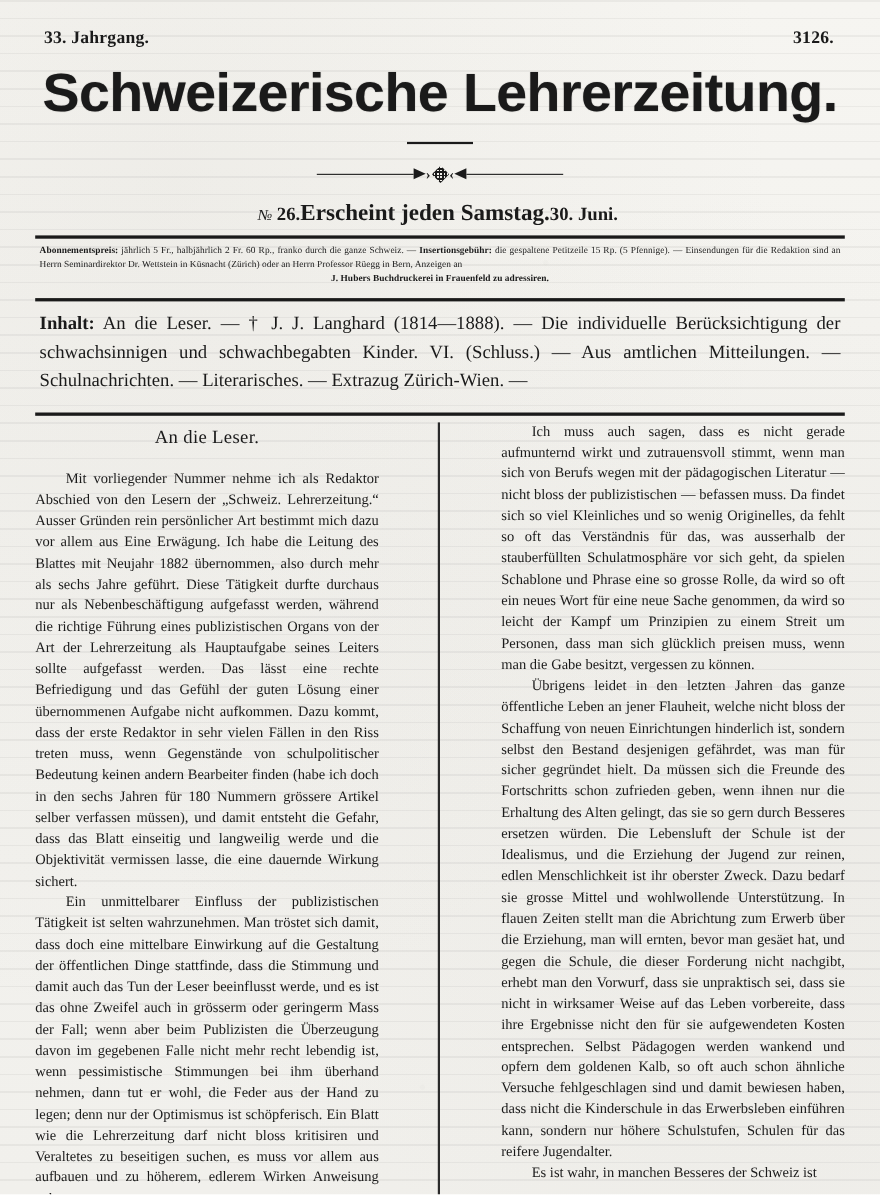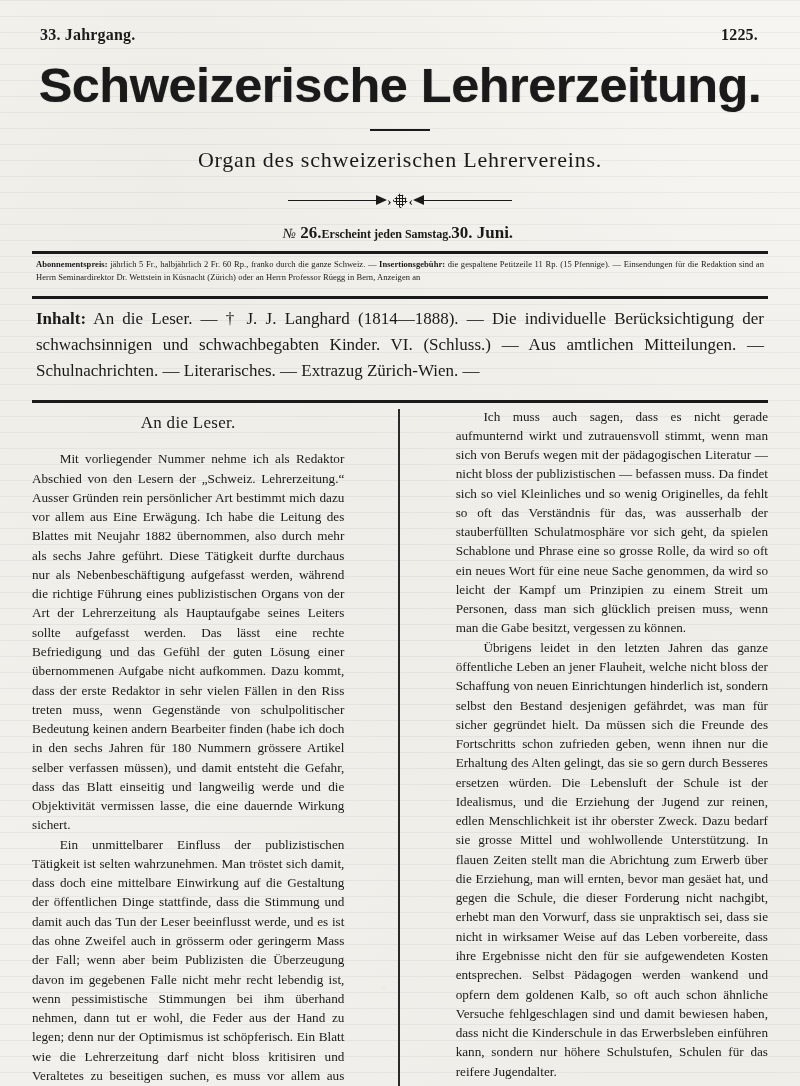--- a/index.html
+++ b/index.html
@@ -135,21 +135,21 @@
     margin-top: 16px;
     font-weight: bold;
     font-size: 17px;
   }
   .issueline .issue-no { margin-left: 8px; }
   .issueline .issue-no .no-glyph {
     font-size: 14px;
     font-style: italic;
     font-weight: normal;
   }
-  .issueline .freq { font-size: 12px; }
+  .issueline .freq { font-size: 21px; }
   .issueline .date { margin-right: 12px; }
 
   .hr-thick {
     height: 3px;
     background: #1a1a1a;
     margin-top: 8px;
   }
 
   .subs-box {
     padding: 4px 4px 5px 4px;
@@ -213,28 +213,27 @@
 <body>
 
 <div id="page">
   <div id="bleed"></div>
   <div id="grain"></div>
 
   <div class="content">
 
     <div class="topline">
       <span class="year">33. Jahrgang.</span>
-      <span class="date-year">1225.</span>
+      <span class="date-year">3126.</span>
     </div>
 
     <div class="masthead">Schweizerische Lehrerzeitung.</div>
 
     <div class="rule-short"></div>
 
-    <div class="subtitle">Organ des schweizerischen Lehrervereins.</div>
 
     <div class="ornament">
       <span class="bar"></span>
       <span class="arrow-r"></span>
       <span class="chev">›</span>
       <span class="diamond"></span>
       <span class="chev">‹</span>
       <span class="arrow-l"></span>
       <span class="bar"></span>
     </div>
@@ -244,22 +243,23 @@
         <span class="no-glyph">№</span>
         <span>26.</span>
       </span>
       <span class="freq">Erscheint jeden Samstag.</span>
       <span class="date">30. Juni.</span>
     </div>
 
     <div class="hr-thick"></div>
 
     <div class="subs-box">
-      <span>Abonnementspreis:</span><span class="norm"> jährlich 5 Fr., halbjährlich 2 Fr. 60 Rp., franko durch die ganze Schweiz. — </span><span>Insertionsgebühr:</span><span class="norm"> die gespaltene Petitzeile 11 Rp. (15 Pfennige). —</span>
+      <span>Abonnementspreis:</span><span class="norm"> jährlich 5 Fr., halbjährlich 2 Fr. 60 Rp., franko durch die ganze Schweiz. — </span><span>Insertionsgebühr:</span><span class="norm"> die gespaltene Petitzeile 15 Rp. (5 Pfennige). —</span>
       <span class="norm">Einsendungen für die Redaktion sind an Herrn Seminardirektor Dr. Wettstein in Küsnacht (Zürich) oder an Herrn Professor Rüegg in Bern, Anzeigen an</span>
+      <span class="last">J. Hubers Buchdruckerei in Frauenfeld zu adressiren.</span>
     </div>
 
     <div class="hr-thick"></div>
 
     <div class="inhalt-box">
       <span class="lead">Inhalt:</span><span> An die Leser. — † J. J. Langhard (1814—1888). — Die individuelle Berücksichtigung der schwachsinnigen und schwachbegabten Kinder. VI. (Schluss.) — Aus amtlichen Mitteilungen. — Schulnachrichten. — Literarisches. — Extrazug Zürich-Wien. —</span>
     </div>
 
     <div class="hr-thick"></div>
 

